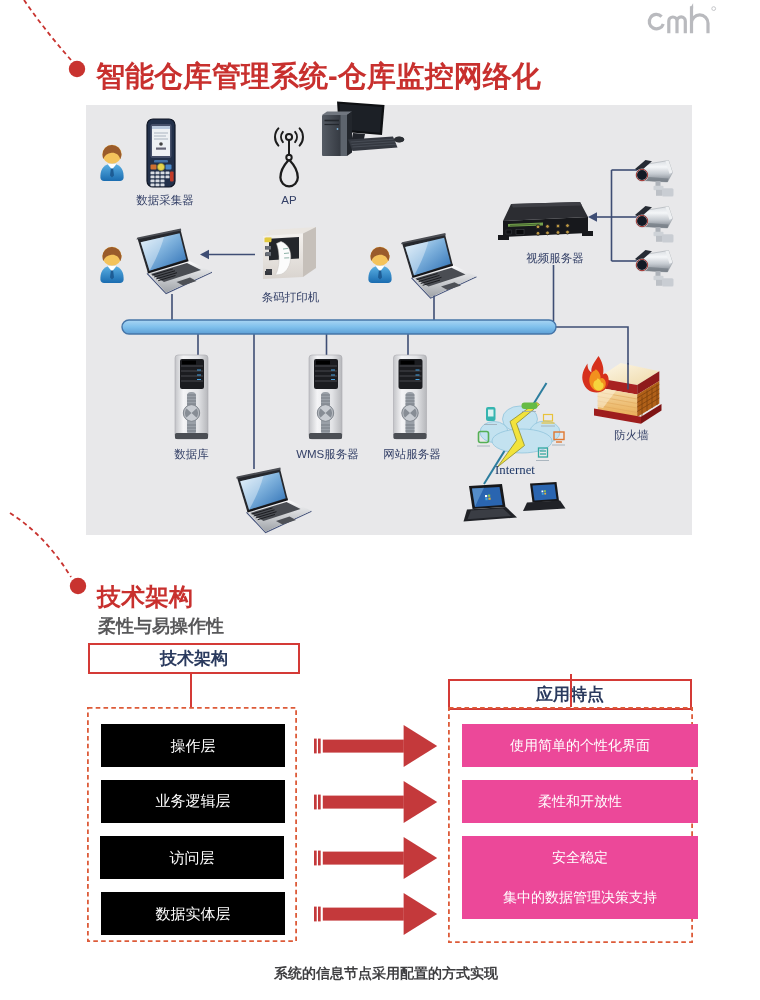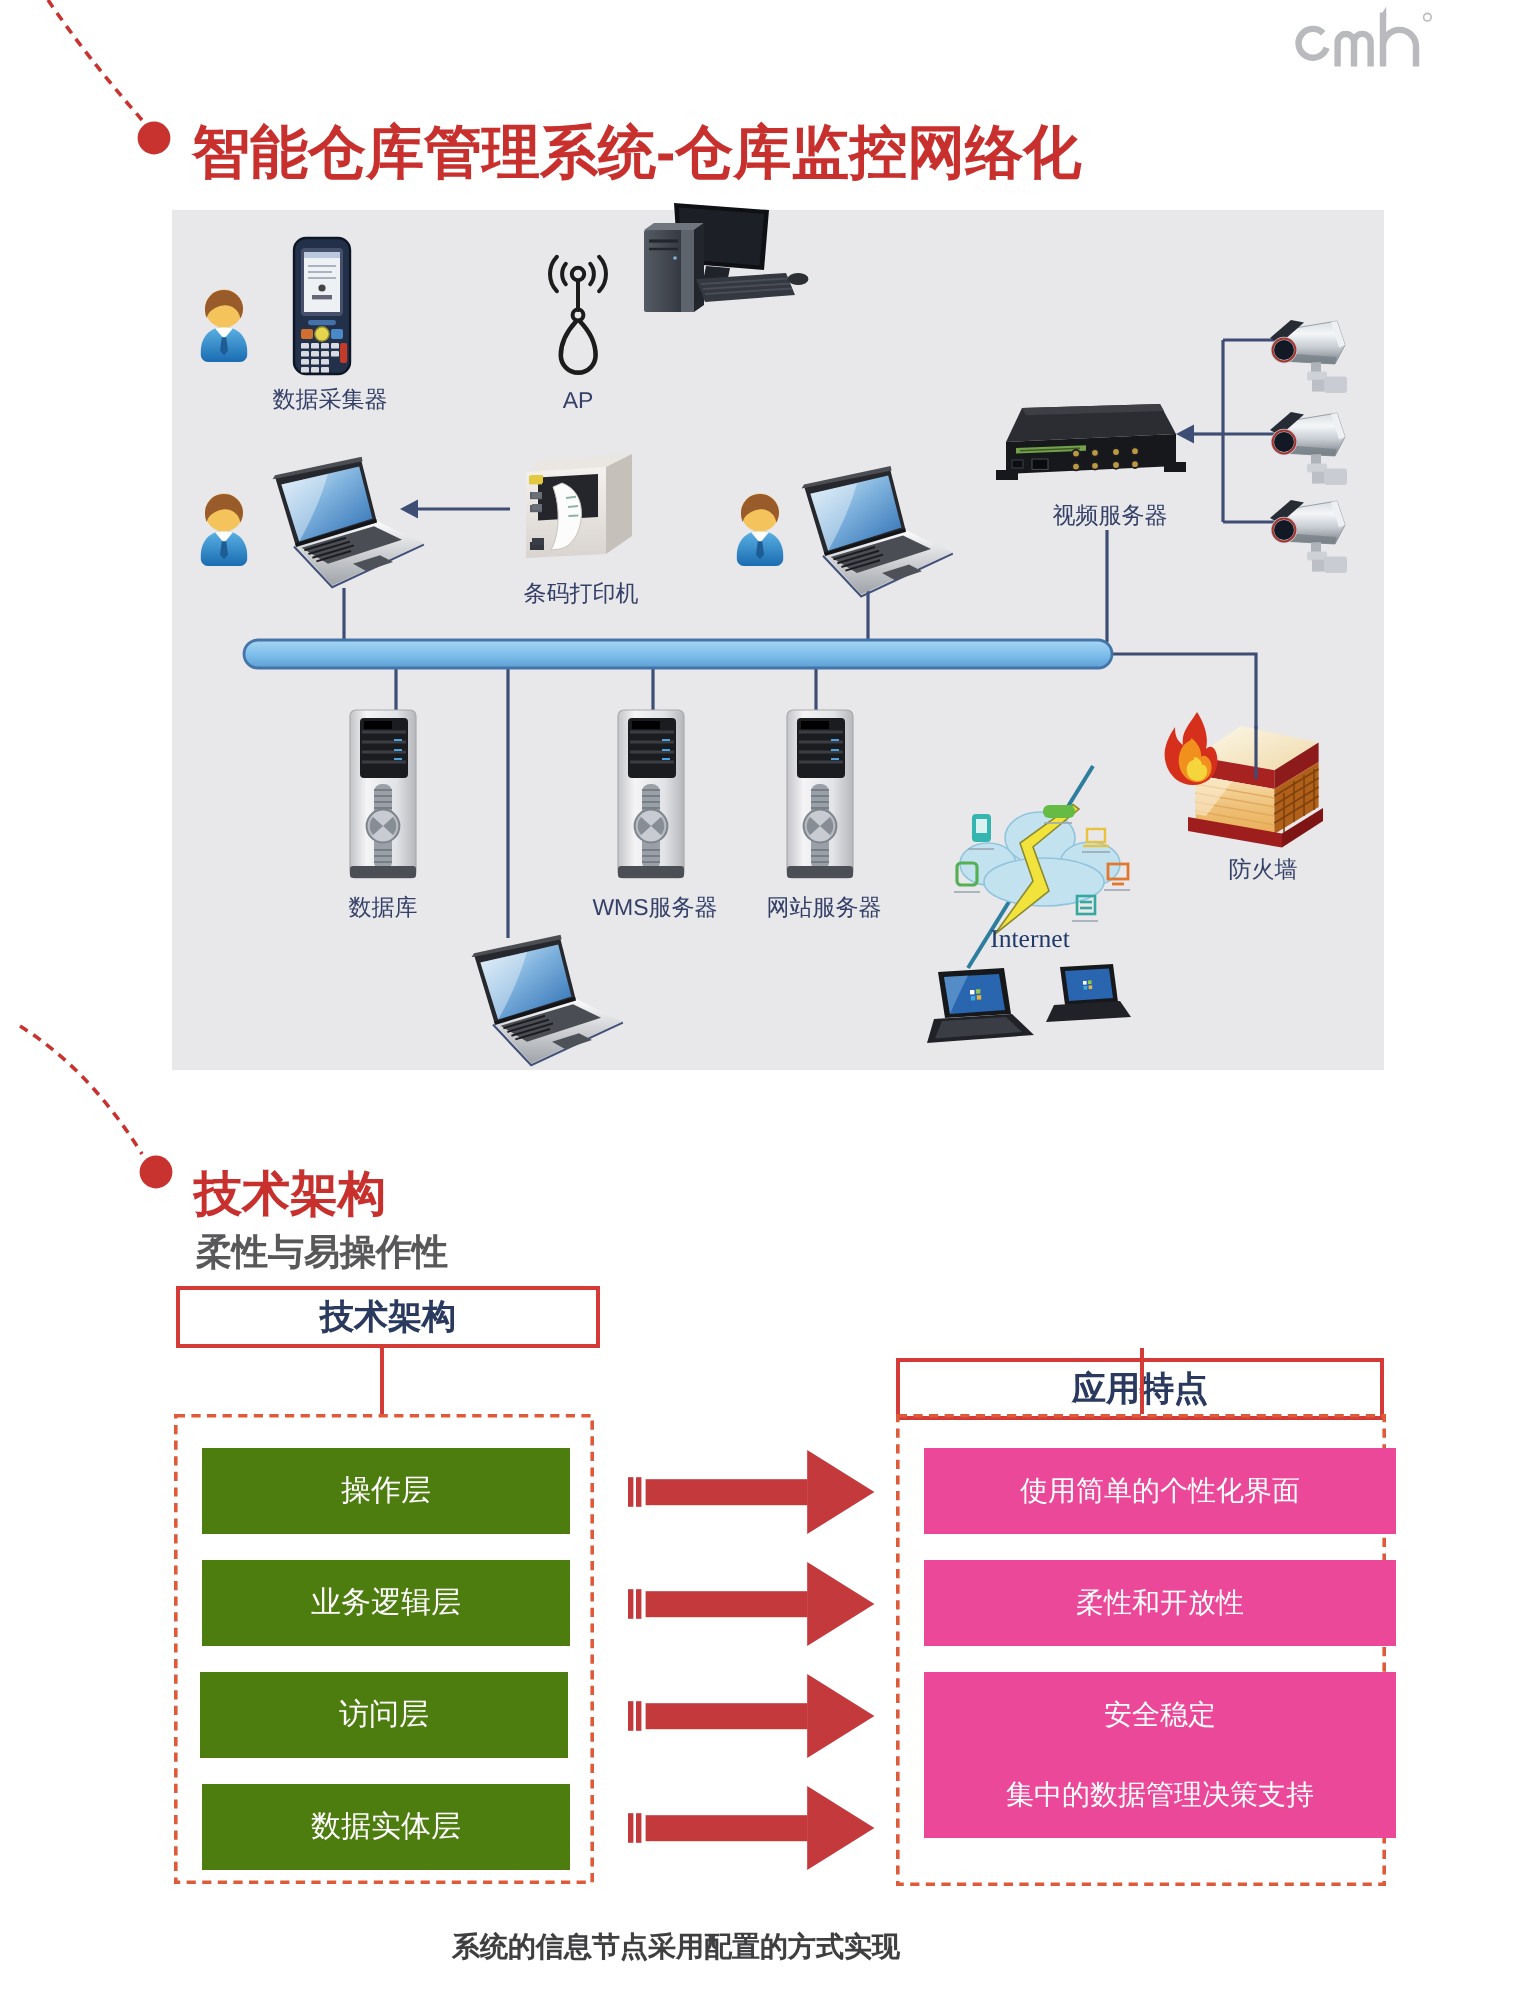--- a/index.html
+++ b/index.html
@@ -419,25 +419,25 @@
 <div class="abs" style="left:570px;top:674px;width:2px;height:33px;background:#d43a36;"></div>
 
 <svg class="abs" style="left:0;top:700px" width="760" height="252" viewBox="0 0 760 252">
   <g fill="none" stroke="#dd5b39" stroke-width="1.8" stroke-dasharray="4.6,3.2">
     <rect x="87.9" y="7.9" width="208.2" height="233.2"></rect>
     <rect x="448.9" y="7.9" width="243.2" height="234.2"></rect>
   </g>
 </svg>
 
 <div class="abs rbox" style="left:101px;top:724px;">操作层</div>
-<div class="abs rbox" style="left:101px;top:780px;">业务逻辑层</div>
+<div class="abs rbox" style="left:101px;top:780px;font-family:Liberation Serif, serif;">业务逻辑层</div>
 <div class="abs rbox" style="left:100px;top:836px;">访问层</div>
 <div class="abs rbox" style="left:101px;top:892px;">数据实体层</div>
 <style>
- .rbox{width:184px;height:43px;background:#4d7c0f;color:#fff;font-size:15px;text-align:center;line-height:43px;}
+ .rbox{width:184px;height:43px;background:#000000;color:#fff;font-size:15px;text-align:center;line-height:43px;}
  .obox{width:236px;height:43px;background:#ec4899;color:#fff;font-size:14px;text-align:center;line-height:43px;}
 </style>
 
 <div class="abs obox" style="left:462px;top:724px;">使用简单的个性化界面</div>
 <div class="abs obox" style="left:462px;top:780px;">柔性和开放性</div>
 <div class="abs obox" style="left:462px;top:836px;">安全稳定</div>
 <div class="abs obox" style="left:462px;top:876px;">集中的数据管理决策支持</div>
 
 <svg class="abs arw" style="left:300px;top:720.5px" width="145" height="50" viewBox="0 0 145 50">
     <g fill="#c4393b">
@@ -465,13 +465,13 @@
   </svg>
 <svg class="abs arw" style="left:300px;top:888.5px" width="145" height="50" viewBox="0 0 145 50">
     <g fill="#c4393b">
       <rect x="14" y="17.6" width="2.7" height="14.8"></rect>
       <rect x="18" y="17.6" width="2.7" height="14.8"></rect>
       <rect x="22.8" y="18.6" width="81" height="13"></rect>
       <polygon points="103.6,4 137.2,25 103.6,46"></polygon>
     </g>
   </svg>
 
-<div class="abs" style="left:0;top:965px;width:676px;text-align:center;font-size:14px;font-weight:bold;color:#3f3f41;">系统的信息节点采用配置的方式实现</div>
+<div class="abs" style="left:16px;top:965px;width:676px;text-align:center;font-size:14px;font-weight:bold;color:#3f3f41;padding-left:32px;">系统的信息节点采用配置的方式实现</div>
 
 </body></html>

